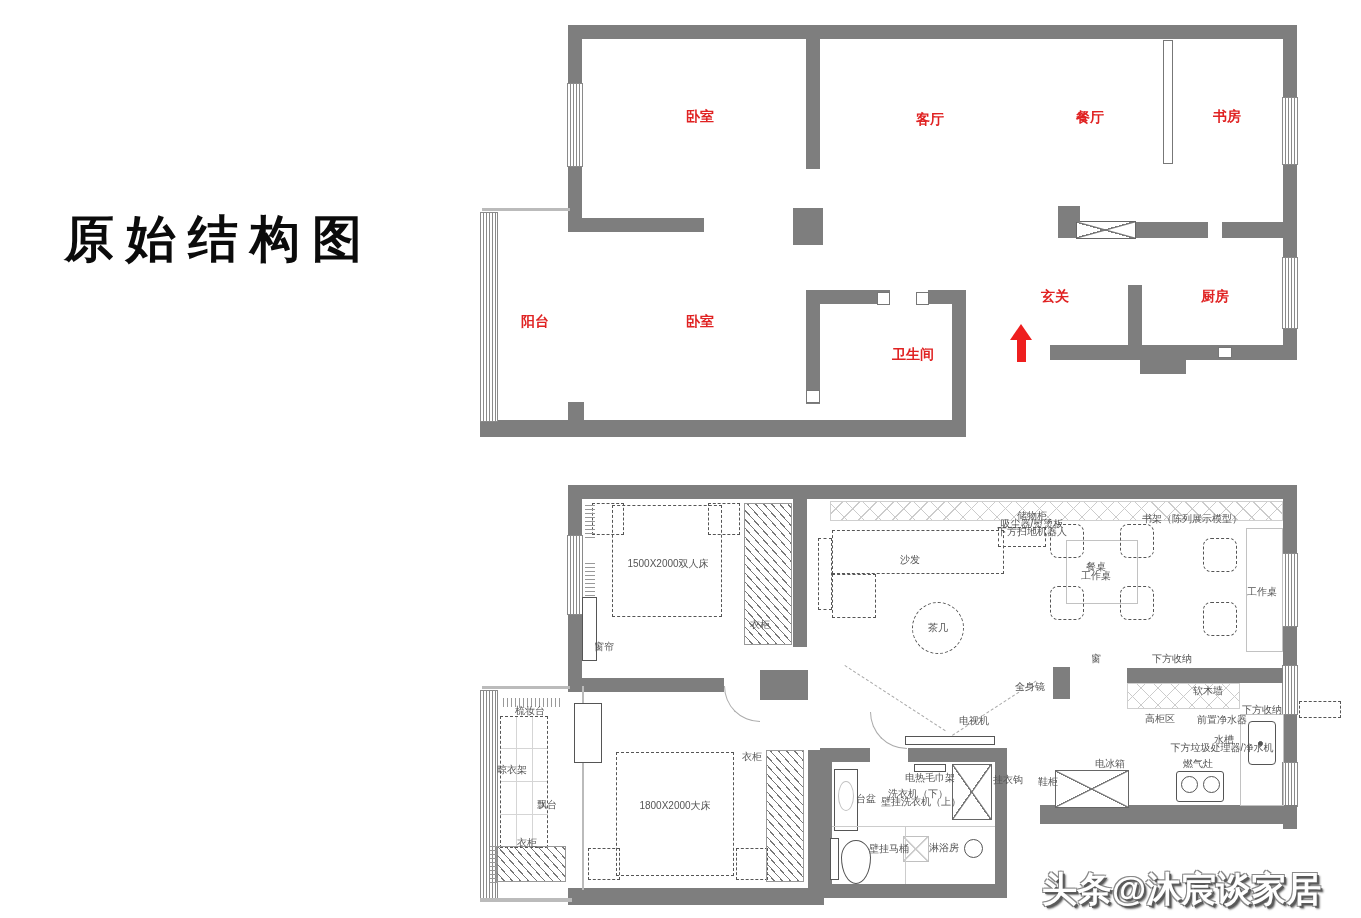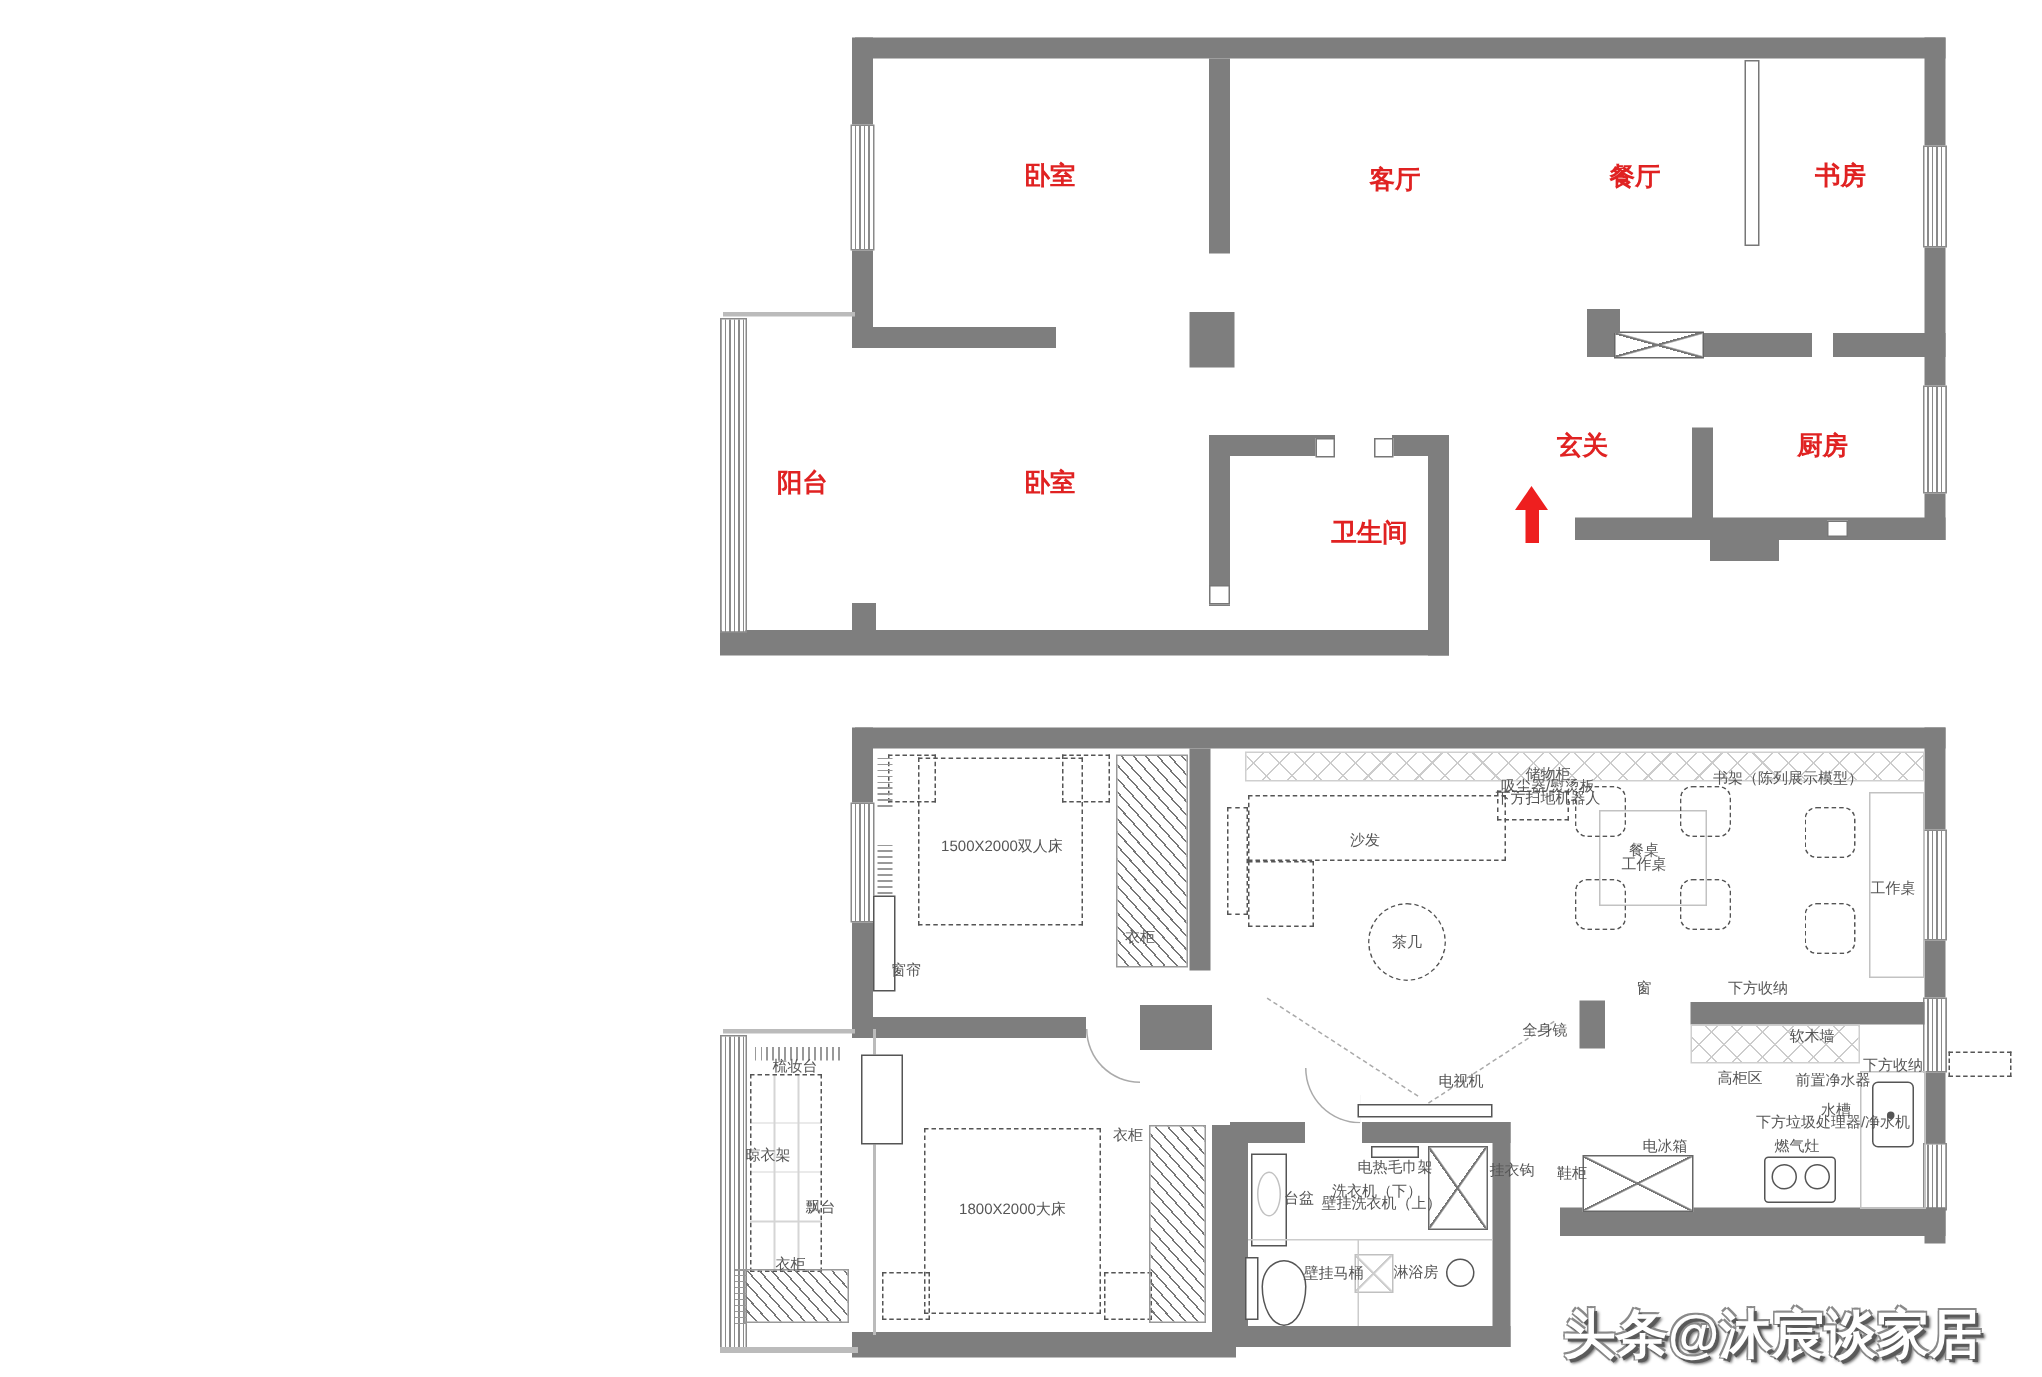--- a/index.html
+++ b/index.html
@@ -25,36 +25,37 @@
   .xgrid{position:absolute;border:1px solid #cfcfcf;box-sizing:border-box;background:
     repeating-linear-gradient(45deg,transparent 0 11px,#ccc 11px 12px),
     repeating-linear-gradient(-45deg,transparent 0 11px,#ccc 11px 12px);}
   .zig{position:absolute;background:repeating-linear-gradient(0deg,#999 0 1px,transparent 1px 4px);}
   .zigh{position:absolute;background:repeating-linear-gradient(90deg,#999 0 1px,transparent 1px 4px);}
   .circ{border-radius:50%;}
   .dashline{position:absolute;border-top:1px dashed #aaa;transform-origin:left top;}
   .arc{position:absolute;border:1px solid #aaa;border-top:none;border-right:none;
        border-bottom-left-radius:100%;box-sizing:border-box;}
   .room-label{position:absolute;transform:translate(-50%,-50%);color:var(--red);
-      font-weight:bold;font-size:17px;white-space:nowrap;}
+      font-weight:bold;font-size:14px;white-space:nowrap;}
   .anno{position:absolute;transform:translate(-50%,-50%);color:var(--anno);
       font-size:10px;white-space:nowrap;letter-spacing:0;}
   .title{position:absolute;font-weight:900;font-size:50px;color:#0b0b0b;
       letter-spacing:12px;white-space:nowrap;}
   .wm{position:absolute;font-weight:bold;font-size:35px;color:#fff;white-space:nowrap;
       text-shadow:2px 2px 0 #5a5a5a,-1px -1px 0 #8a8a8a,1px -1px 0 #8a8a8a,-1px 1px 0 #8a8a8a,3px 3px 2px #6a6a6a;}
   .arrow-head{position:absolute;width:0;height:0;border-left:11px solid transparent;
       border-right:11px solid transparent;border-bottom:16px solid #ee1f1f;}
   .arrow-stem{position:absolute;background:#ee1f1f;}
 </style>
 </head>
 <body>
 
 <div id="canvas">
 
+  <div class="title" style="left:64px;top:206px;">原始结构图</div>
 
   <div>
     <div class="wall" style="left:570px;top:25px;width:727px;height:14px;"></div>
     <div class="wall" style="left:568px;top:25px;width:14px;height:58px;"></div>
     <div class="win" style="left:567px;top:83px;width:16px;height:84px;"></div>
     <div class="wall" style="left:568px;top:167px;width:14px;height:65px;"></div>
     <div class="wall" style="left:806px;top:39px;width:14px;height:130px;"></div>
     <div class="jamb" style="left:1163px;top:40px;width:10px;height:124px;"></div>
     <div class="wall" style="left:1283px;top:25px;width:14px;height:72px;"></div>
     <div class="win" style="left:1282px;top:97px;width:16px;height:68px;"></div>

